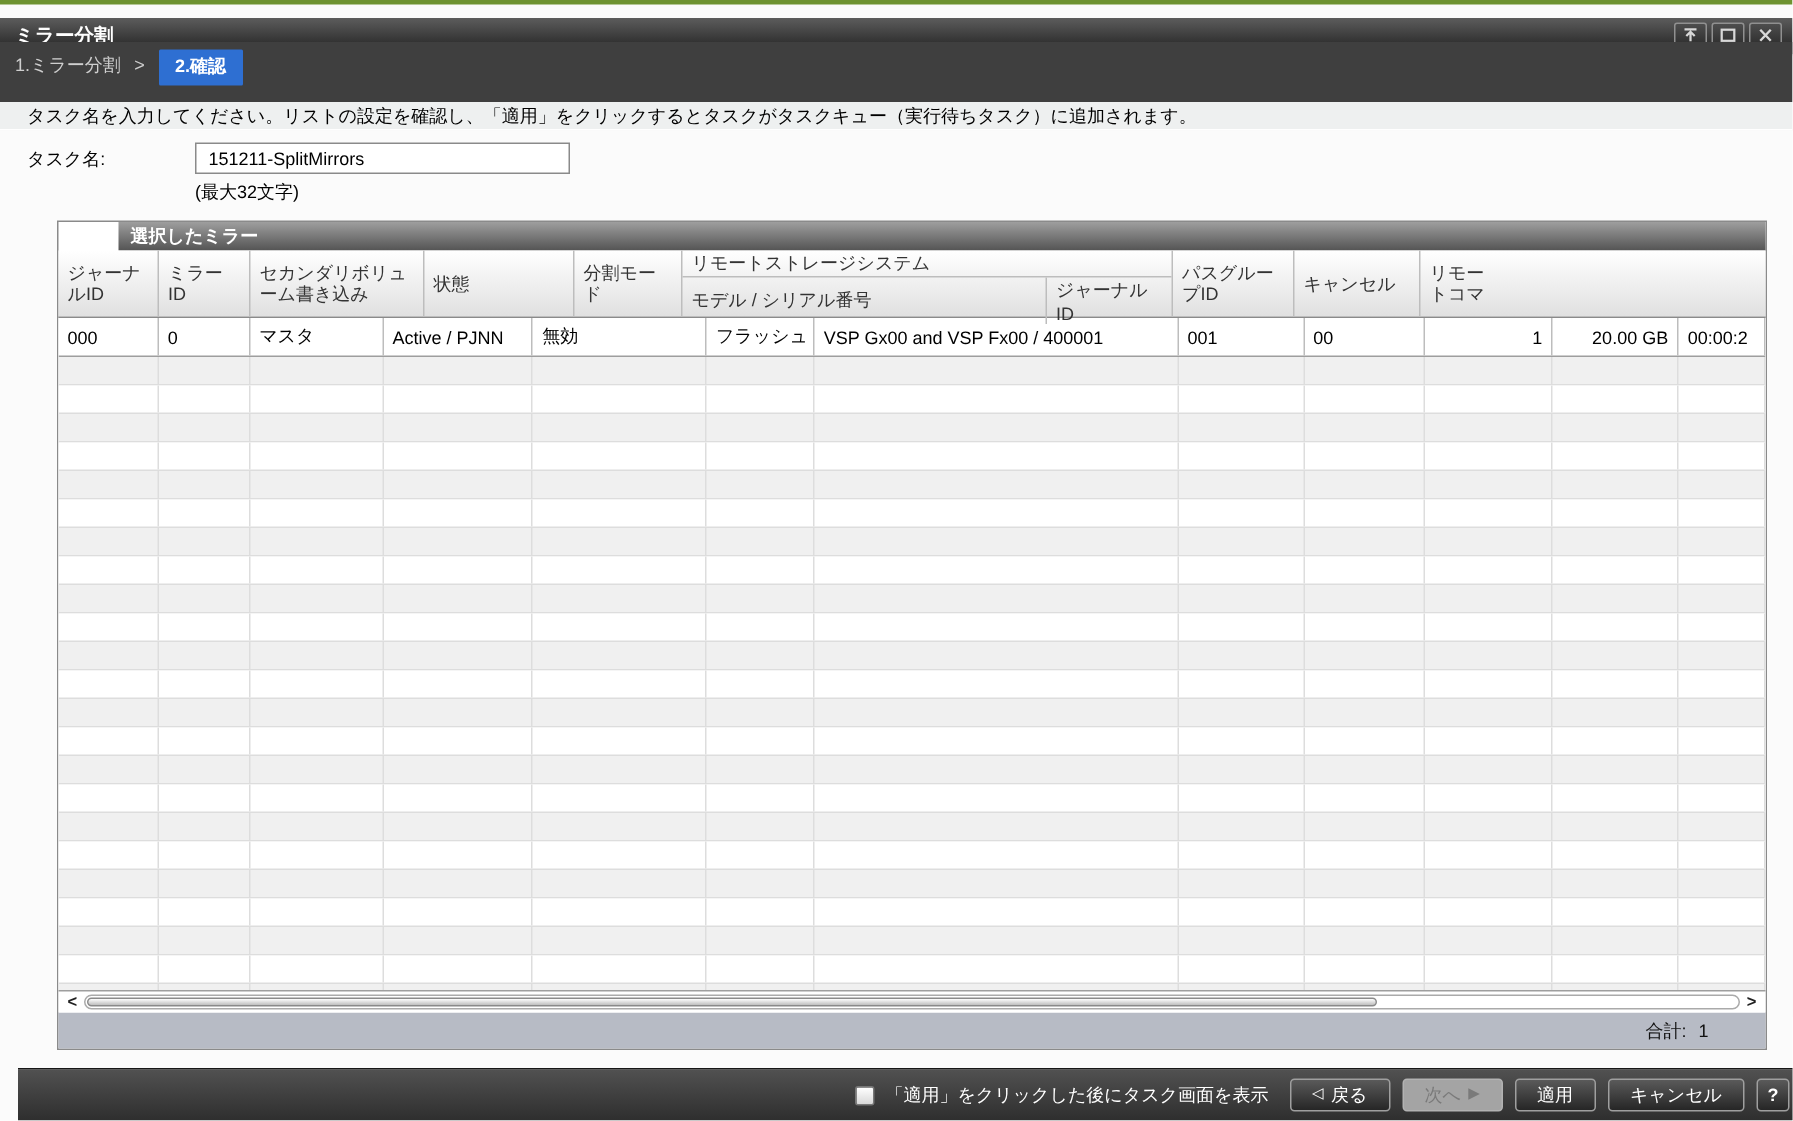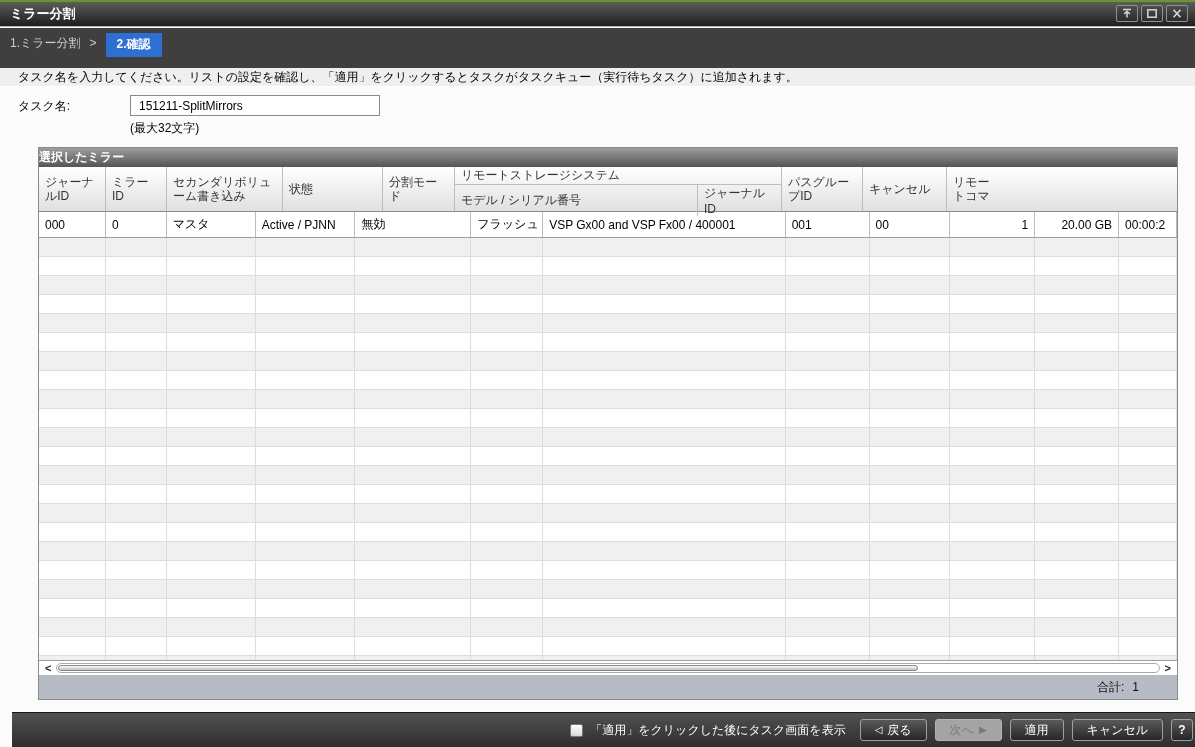--- a/index.html
+++ b/index.html
@@ -4,21 +4,21 @@
 <style>
   html,body { margin:0; padding:0; }
   body {
     width:1195px; height:747px; position:relative; overflow:hidden;
     font-family:"Liberation Sans", sans-serif; font-size:12px; color:#000;
     background:#fbfbfb;
   }
   
   .top-strip { position:absolute; top:0; left:0; width:100%; height:3px; background:#6e9331; }
   .titlebar {
-    position:absolute; top:2px; left:0; width:100%; height:24px;
+    position:absolute; top:12px; left:0; width:100%; height:24px;
     background:linear-gradient(#5c5c5c,#1e1e1e); border-bottom:1px solid #b5b5b5; box-sizing:content-box;
   }
   .win-title { color:#fff; font-weight:bold; font-size:13px; line-height:24px; padding-left:10px; display:inline-block; }
   .winbtns { position:absolute; right:7px; top:3px; display:flex; gap:3px; }
   .winbtn {
     width:22px; height:17px; display:flex; align-items:center; justify-content:center;
     background:linear-gradient(#4d4d4d,#2c2c2c); border:1px solid #909090; border-radius:2px; padding:0; cursor:pointer;
   }
   .winbtn svg { display:block; }
   
@@ -42,21 +42,21 @@
     font-family:"Liberation Sans", sans-serif; font-size:12px; color:#000;
   }
   .task-hint { position:absolute; top:120px; left:130px; }
   
   .tbl {
     position:absolute; top:147px; left:38px; width:1140px; height:553px; box-sizing:border-box;
     border:1px solid #8a8a8a; background:#fff;
   }
   .tbl-title {
     height:19px; background:linear-gradient(#9e9e9e,#545454); color:#fff; font-weight:bold;
-    line-height:19px; 
+    line-height:19px; padding-left:8px;margin-left:40px;
   }
   .tbl-head {
     height:45px; display:flex; background:linear-gradient(#ffffff,#e0e0e0);
     border-bottom:1px solid #8a8a8a; box-sizing:border-box; color:#333;
   }
   .hcell {
     box-sizing:border-box; border-right:1px solid #bdbdbd; display:flex; align-items:center;
     padding:0 6px; line-height:14px; overflow:hidden;
   }
   .hgroup { box-sizing:border-box; border-right:1px solid #bdbdbd; display:flex; flex-direction:column; width:327px; }

